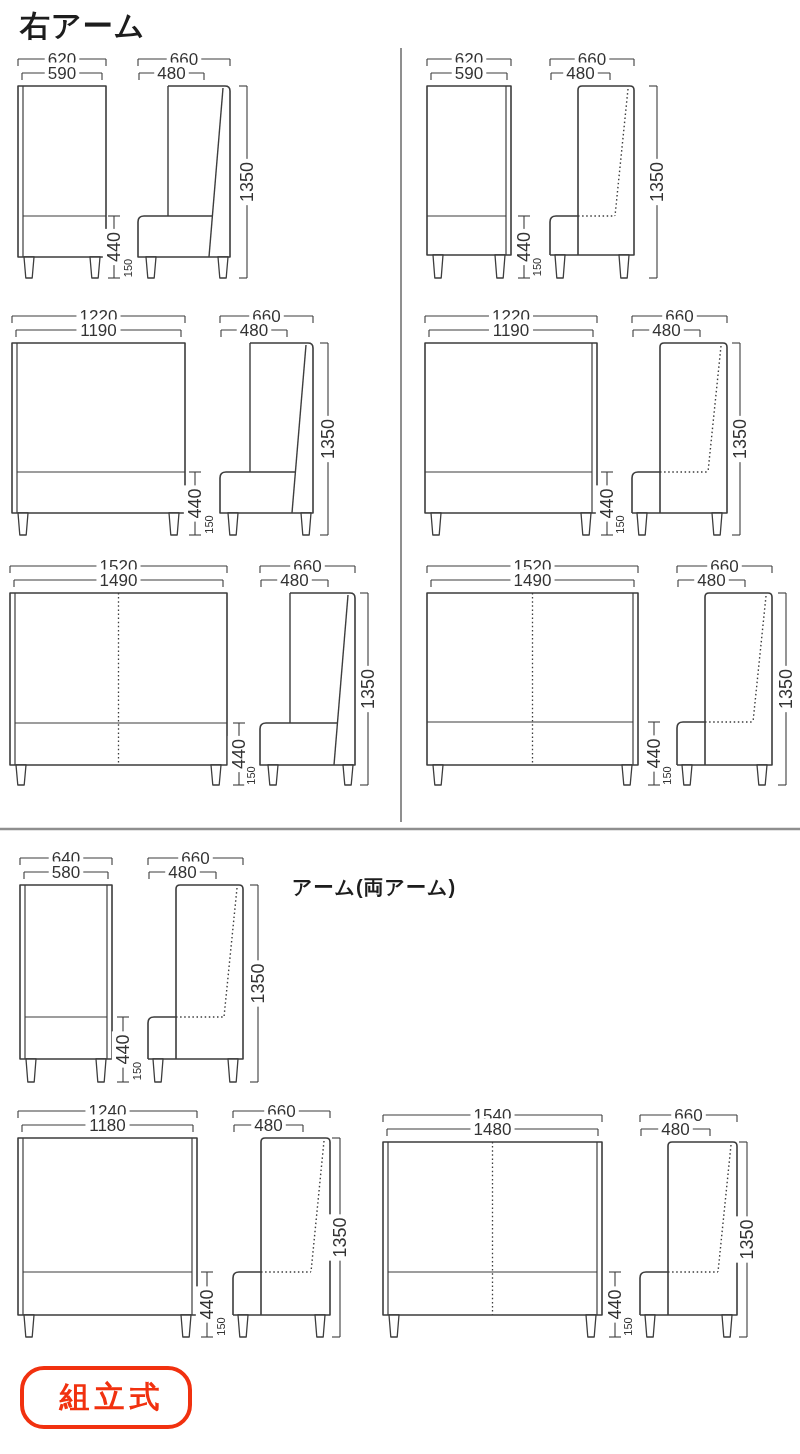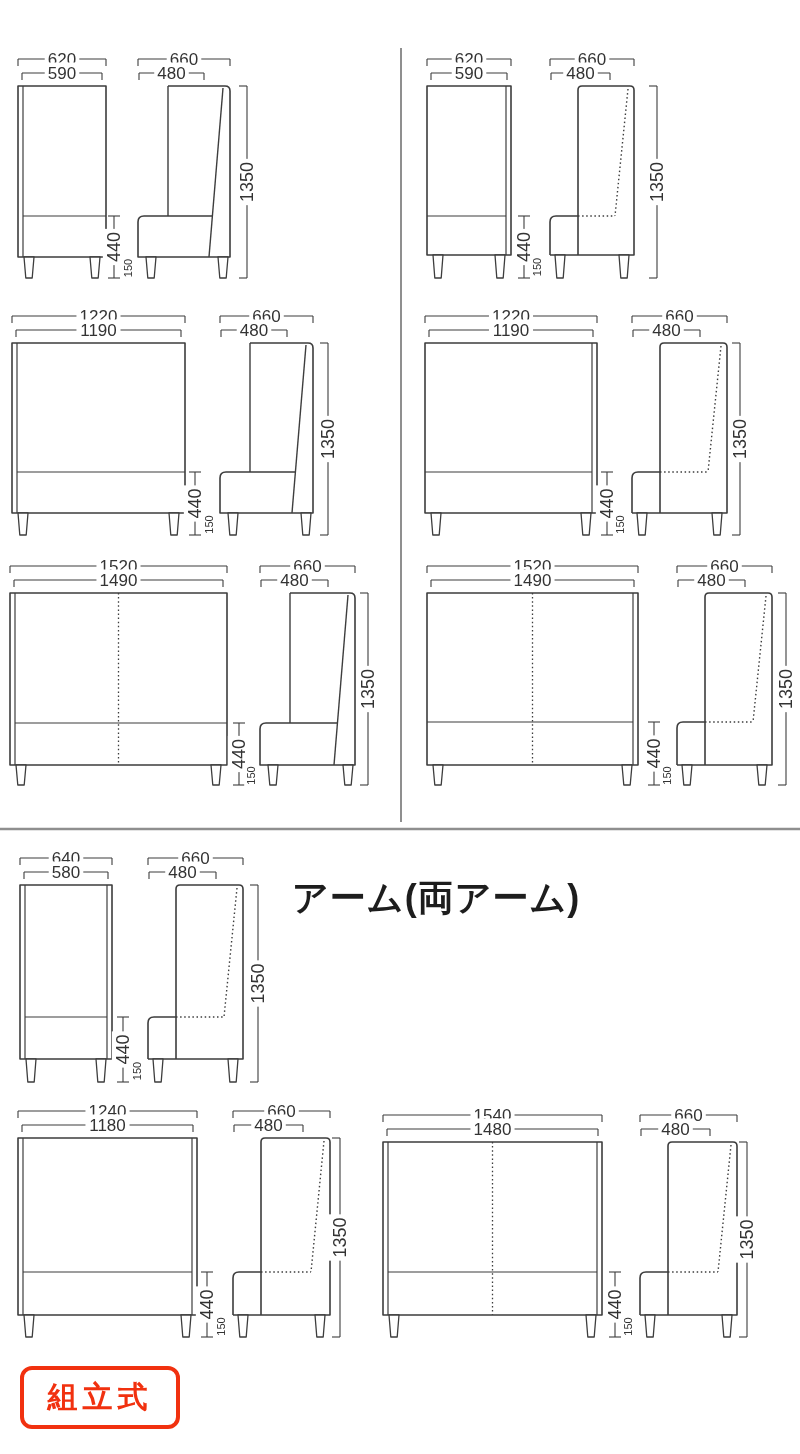--- a/index.html
+++ b/index.html
@@ -1,21 +1,21 @@
 <!DOCTYPE html>
 <html><head>
 <meta charset="utf-8">
 <style>
   html,body{margin:0;padding:0;background:#fff;}
   #stage{position:relative;width:800px;height:1454px;background:#fff;overflow:hidden;
          font-family:"Liberation Sans","DejaVu Sans",sans-serif;}
   .section-title{position:absolute;font-weight:700;color:#1d1d1d;letter-spacing:1px;white-space:nowrap;}
   #diagram-svg{position:absolute;left:0;top:0;}
   #assembly-badge{position:absolute;display:flex;align-items:center;justify-content:center;
-         border:4px solid;border-radius:12px;font-weight:700;letter-spacing:5px;white-space:nowrap;}
+         border:4px solid;border-radius:24px;font-weight:700;letter-spacing:5px;white-space:nowrap;padding-left:12px;}
   text{font-family:"Liberation Sans","DejaVu Sans",sans-serif;}
 </style>
 </head>
 <body>
 
 <div id="stage">
   <svg id="diagram-svg" xmlns="http://www.w3.org/2000/svg" width="800" height="1454" viewBox="0 0 800 1454">
       <line x1="401" y1="48" x2="401" y2="822" stroke="#8f8f8f" stroke-width="2"></line>
       <line x1="0" y1="829" x2="800" y2="829" stroke="#8f8f8f" stroke-width="2.6"></line>
       <g>
@@ -565,14 +565,15 @@
           <line x1="623" y1="1337" x2="633" y2="1337" stroke="#3d3d3d" stroke-width="1.1"></line>
           <path d="M628,1317 l-2.6,5 h5.2 Z M628,1336 l-2.6,-5 h5.2 Z" fill="#3d3d3d"></path>
           <g transform="rotate(-90 628 1326.5)">
             <rect x="615.76" y="1319.68" width="24.48" height="12.649999999999999" fill="#fff"></rect>
             <text x="628" y="1330.46" text-anchor="middle" font-size="11" fill="#333333">150</text>
           </g>
         </g>
       </g>
     </svg>
   <div id="assembly-badge" style="left: 20px; top: 1366px; width: 152px; height: 55px; border-color: rgb(241, 49, 15); color: rgb(241, 49, 15); font-size: 30px;">組立式</div>
-    <div class="section-title" style="left: 292px; top: 874px; font-size: 36px;">アーム(両アーム)</div>
+<div class="section-title" style="left: 20px; top: 6px; font-size: 30px;">右アーム</div>
+    <div class="section-title" style="left: 292px; top: 874px; font-size: 20px;">アーム(両アーム)</div>
   </div>
 
 </body></html>

